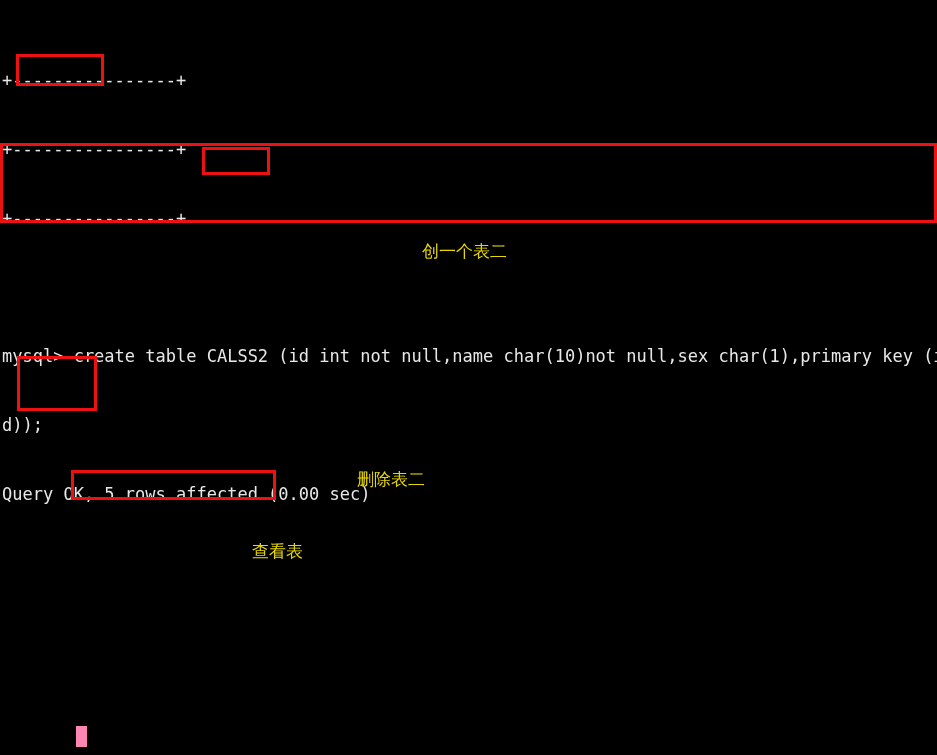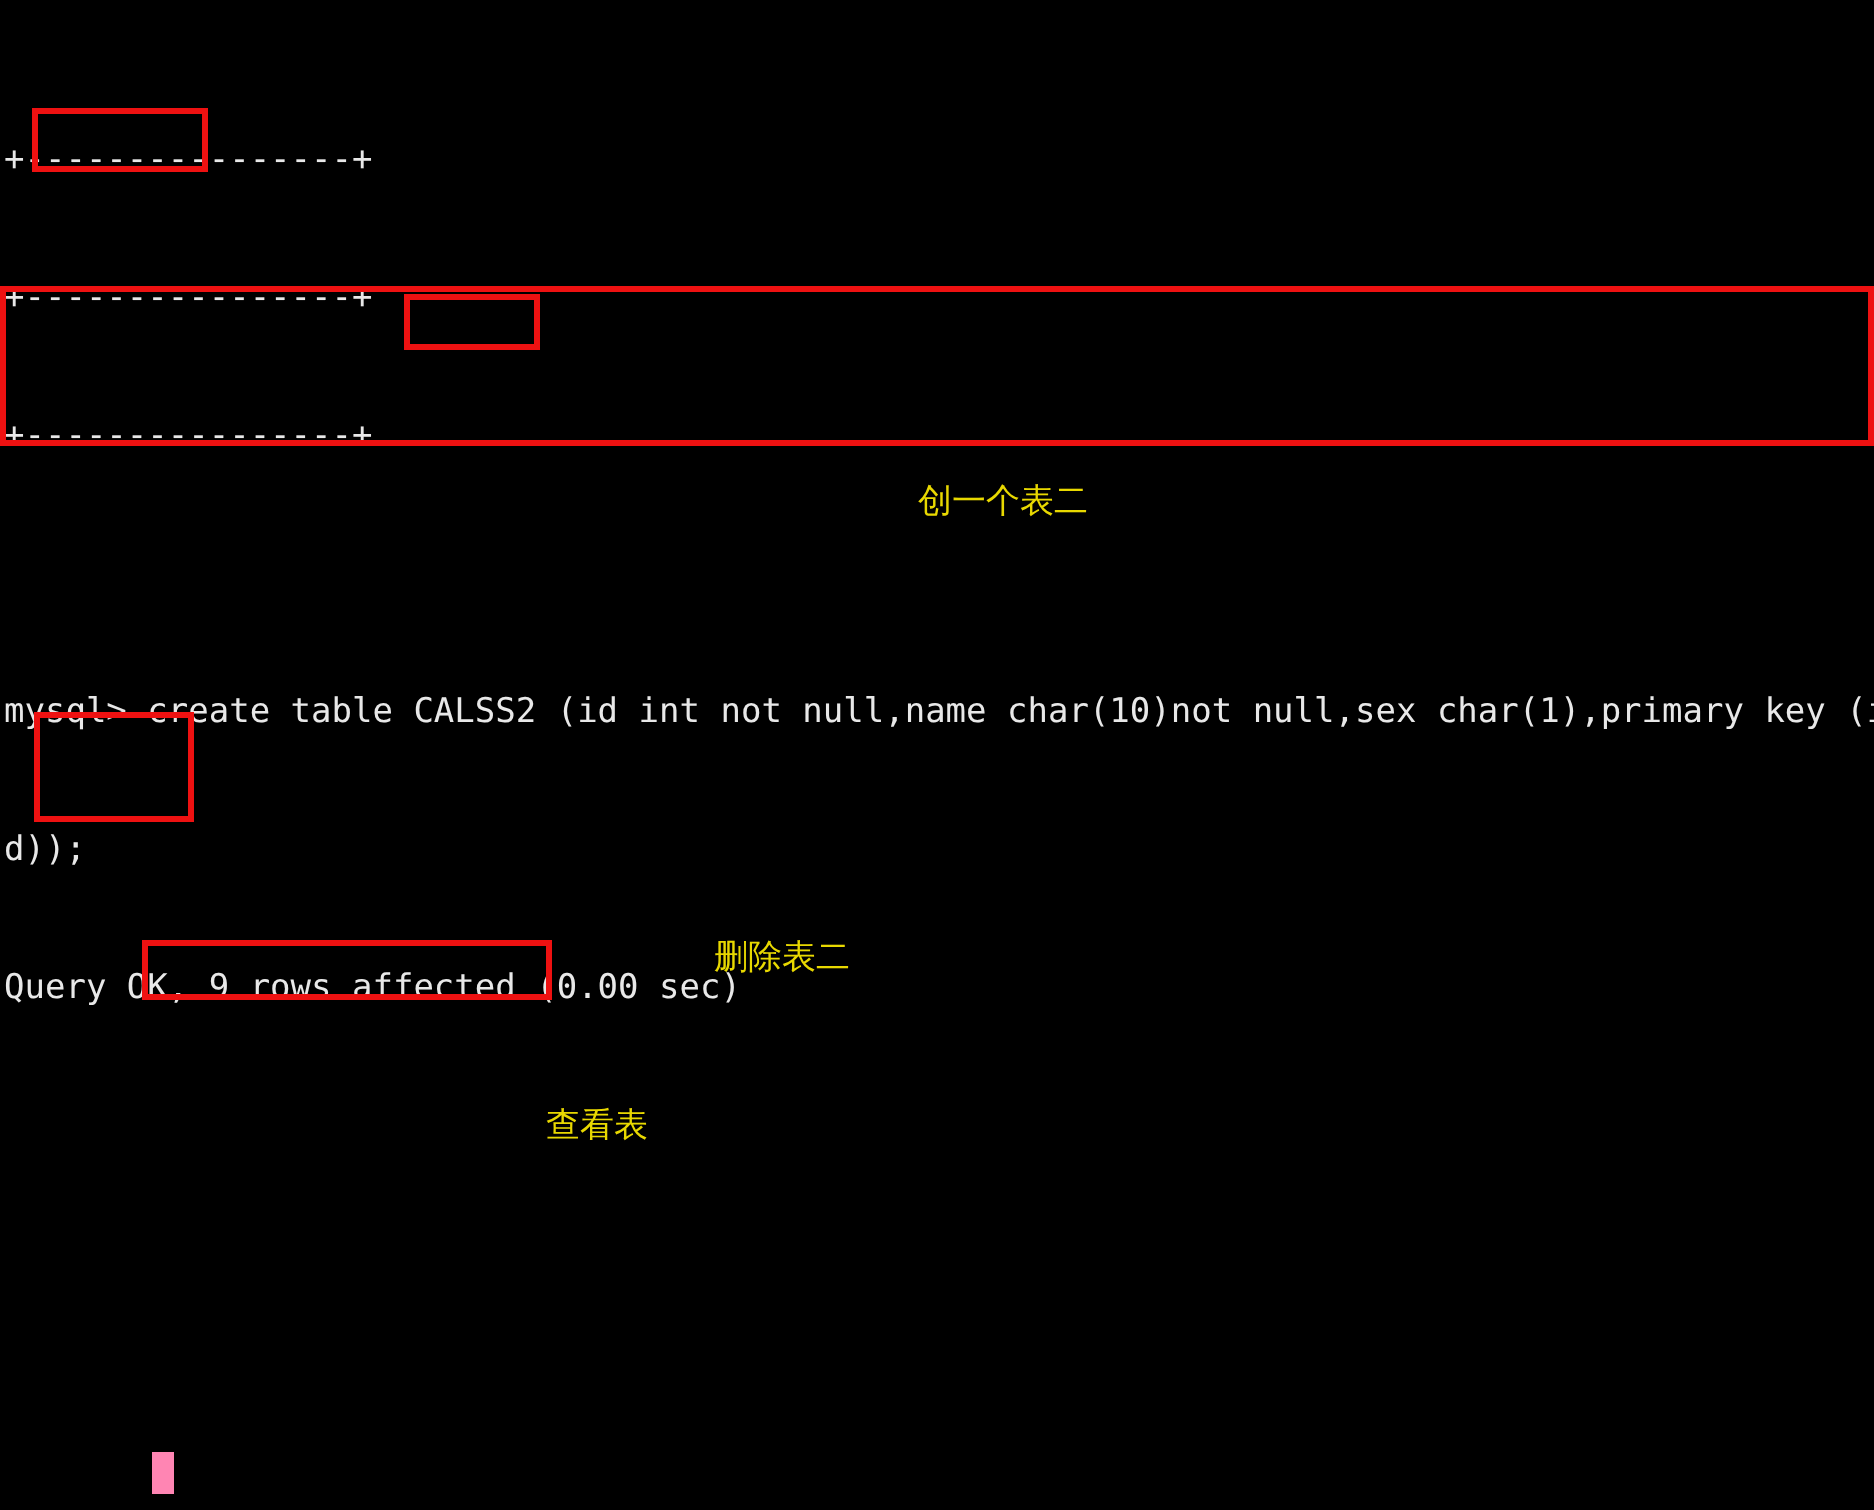--- a/index.html
+++ b/index.html
@@ -69,21 +69,21 @@
 <body>
 
 <div id="terminal">
 
   <div class="term-line">+----------------+</div>
   <div class="term-line">+----------------+</div>
   <div class="term-line">+----------------+</div>
   <div class="term-line"></div>
   <div class="term-line">mysql&gt; create table CALSS2 (id int not null,name char(10)not null,sex char(1),primary key (i</div>
   <div class="term-line">d));</div>
-  <div class="term-line">Query OK, 9 rows affected (0.00 sec)</div>
+  <div class="term-line">Query OK, 5 rows affected (0.00 sec)</div>
   
   
   
   
   
   
   
   
   
   
@@ -108,17 +108,17 @@
 <div class="hl-box" style="left:16px;  top:54px;  width:88px;  height:32px;"></div>
 
 <div class="hl-box" style="left:0px;   top:143px; width:937px; height:80px;"></div>
 
 <div class="hl-box" style="left:202px; top:147px; width:68px;  height:28px;"></div>
 
 <div class="hl-box" style="left:17px;  top:356px; width:80px;  height:55px;"></div>
 
 <div class="hl-box" style="left:71px;  top:470px; width:205px; height:30px;"></div>
 
-<div class="cn-note" style="left:422px; top:241px;margin-left:37px;">创一个表二</div>
+<div class="cn-note" style="left:422px; top:241px;">创一个表二</div>
 
 <div class="cn-note" style="left:357px; top:471px;font-family:Liberation Mono, monospace;">删除表二</div>
 
-<div class="cn-note" style="left:252px; top:553px;margin-left:21px;">查看表</div>
+<div class="cn-note" style="left:252px; top:541px;">查看表</div>
 
 </body></html>

